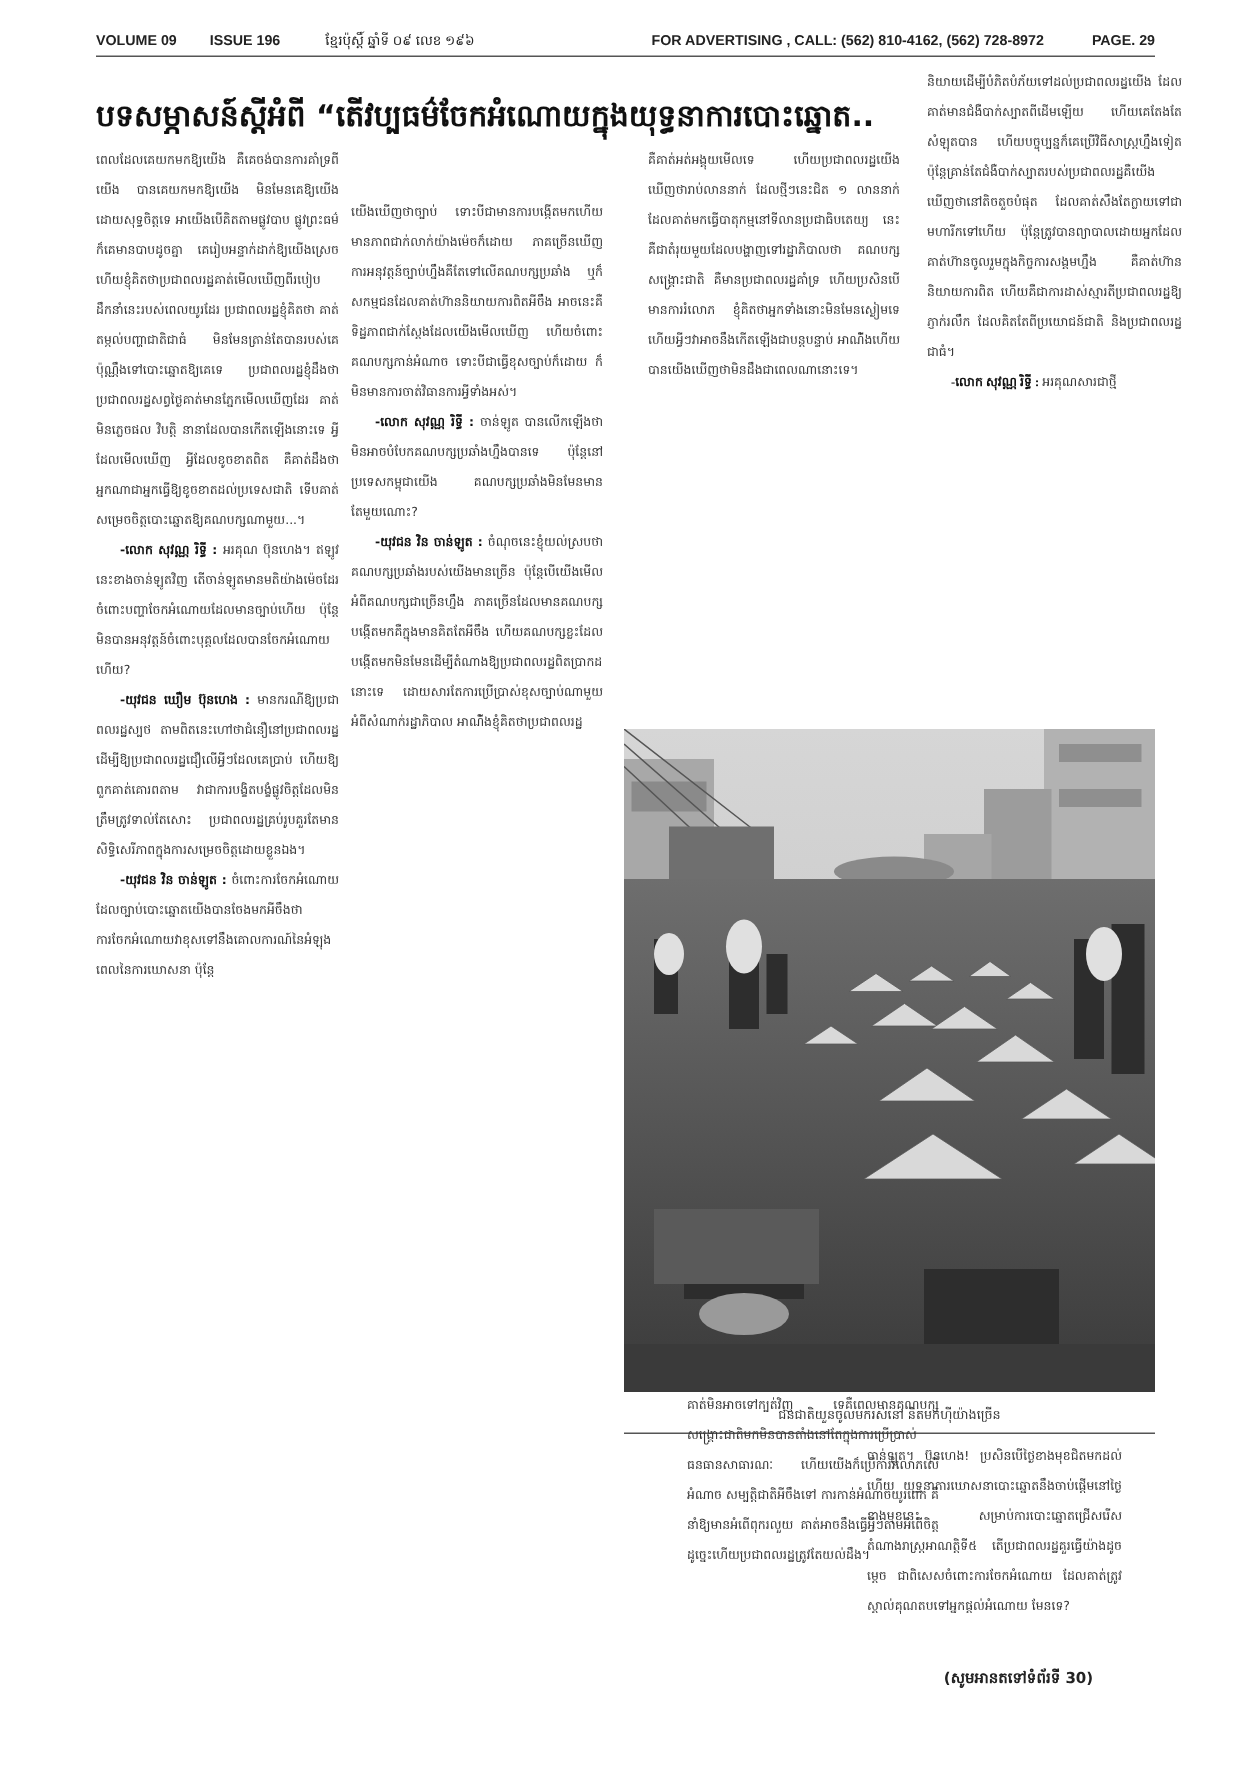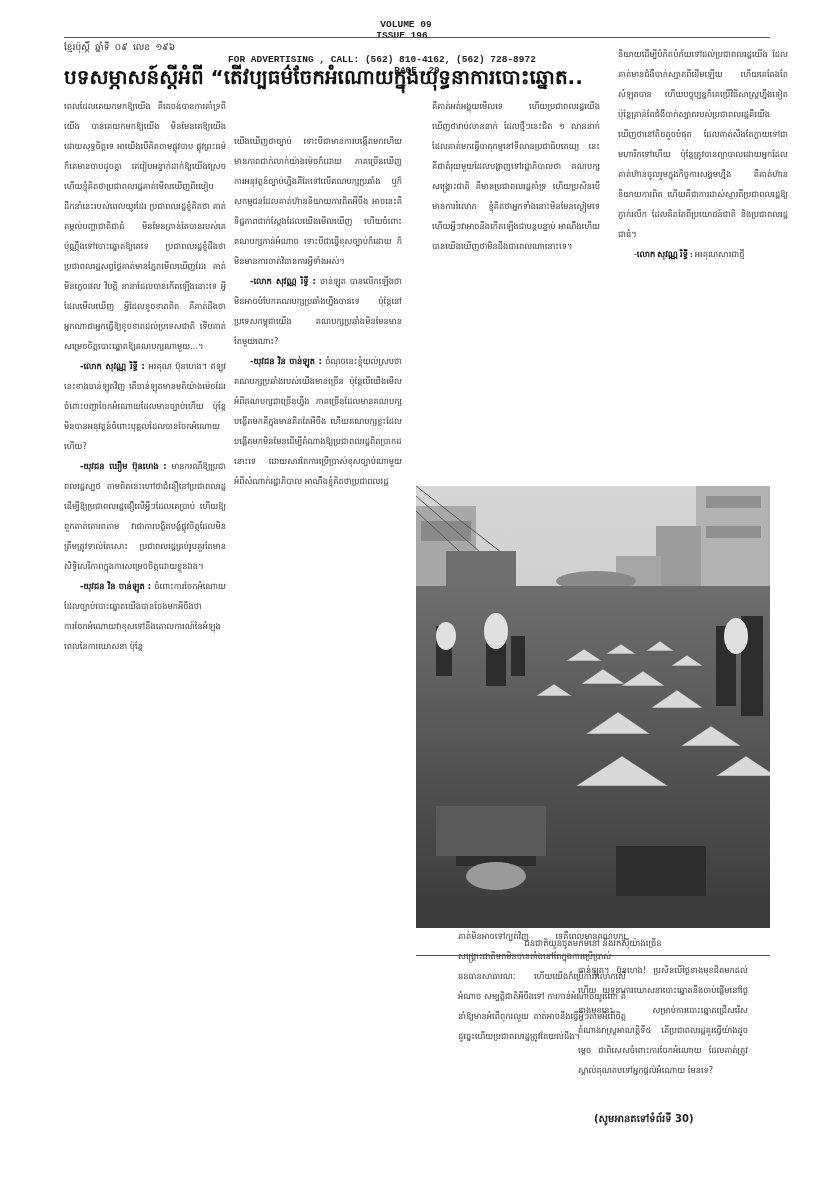--- a/index.html
+++ b/index.html
@@ -1,34 +1,34 @@
 <!DOCTYPE html>
 <html><head>
 <meta charset="utf-8">
 <style>
   html, body { margin: 0; padding: 0; background: #ffffff; }
   body { width: 823px; height: 1184px; position: relative; overflow: hidden; color: #222; font-family: "DejaVu Sans", sans-serif; }
-  .masthead { position: absolute; left: 64px; top: 19px; width: 706px; height: 16px; display: flex; align-items: center; font-family: Liberation Mono, monospace; font-weight: bold; font-size: 9.5px; color: #222; flex-direction: column; }
+  .masthead { position: absolute; left: 64px; top: 19px; width: 706px; height: 16px; display: flex; align-items: center; font-family: Liberation Sans, sans-serif; font-weight: bold; font-size: 9.5px; color: #222; }
   .masthead .vol { margin-right: 22px; }
   .masthead .issue { margin-right: 30px; }
   .masthead .khmer-date { font-weight: normal; font-size: 9px; margin-right: auto; }
-  .masthead .advert { margin-right: 70px; }
+  .masthead .advert { margin-right: 32px; }
   .rule-top { position: absolute; left: 64px; top: 37px; width: 706px; height: 1px; background: #555; }
   .headline { position: absolute; left: 64px; top: 42px; width: 520px; height: 44px; font-family: "DejaVu Sans", sans-serif; font-weight: bold; font-size: 20px; line-height: 44px; color: #111; white-space: nowrap; overflow: hidden; }
   .col { position: absolute; font-size: 8.3px; line-height: 20px; text-align: justify; color: #333; overflow: hidden; }
   .col p { margin: 0; text-indent: 16px; }
   .col p.cont { text-indent: 0; }
   .speaker { font-weight: bold; color: #111; }
   .col1 { left: 64px; top: 96px; width: 162px; height: 1060px; }
   .col2 { left: 234px; top: 91px; width: 168px; height: 1060px; margin-top: 40px; }
   .col3a { left: 432px; top: 96px; width: 168px; height: 378px; }
   .col4a { left: 618px; top: 45px; width: 170px; height: 430px; font-family: Liberation Serif, serif; }
   .col3b { left: 414px; top: 926px; width: 168px; height: 196px; margin-left: 44px; }
   .col4b { left: 578px; top: 960px; width: 170px; height: 140px; }
-  .continued { position: absolute; left: 594px; top: 1112px; width: 170px; font-weight: bold; font-size: 10px; color: #222; }
+  .continued { position: absolute; left: 594px; top: 1112px; width: 170px; text-align: center; font-weight: bold; font-size: 10px; color: #222; }
   .photo { position: absolute; left: 416px; top: 486px; width: 354px; height: 442px; overflow: hidden; background: #8c8c8c; }
   .photo svg { display: block; }
   .caption { position: absolute; left: 416px; top: 938px; width: 354px; text-align: center; font-size: 8.5px; color: #333; }
   .caption-rule { position: absolute; left: 416px; top: 955px; width: 354px; height: 1px; background: #555; }
 </style>
 </head>
 <body>
 
 <div class="masthead">
   <span class="vol">VOLUME 09</span>
@@ -110,21 +110,21 @@
     <g fill="#e0e0e0">
       <ellipse cx="30" cy="150" rx="10" ry="14"></ellipse>
       <ellipse cx="80" cy="145" rx="12" ry="18"></ellipse>
       <ellipse cx="320" cy="150" rx="12" ry="18"></ellipse>
     </g>
     <rect x="20" y="320" width="110" height="50" fill="#5a5a5a"></rect>
     <ellipse cx="80" cy="390" rx="30" ry="14" fill="#9a9a9a"></ellipse>
     <rect x="0" y="410" width="354" height="32" fill="#3a3a3a"></rect>
   </svg>
 </div>
-<div class="caption">ជនជាតិយួនចូតមកម់នៅ និងរកស៊ីយ៉ាងច្រើន</div>
+<div class="caption">ជនជាតិយួនចូលមករស់នៅ និតមកហ៊ីយ៉ាងច្រើន</div>
 <div class="caption-rule"></div>
 
 <div class="col col3b">
     <p class="cont"><span>គាត់មិនអាចទៅក្បត់វិញ ទេគឺពេលមានគណបក្សសង្គ្រោះជាតិមកមិនបានតាំងនៅតែក្នុងការប្រើប្រាស់ធនធានសាធារណៈ ហើយយើងក៏ប្រើការរំលោភលើអំណាច សម្បត្តិជាតិអីចឹងទៅ ការកាន់អំណាចយូរពេក គឺនាំឱ្យមានអំពើពុករលួយ គាត់អាចនឹងធ្វើអ្វីៗតាមអំពើចិត្ត ដូច្នេះហើយប្រជាពលរដ្ឋត្រូវតែយល់ដឹង។</span></p>
   </div>
 <div class="col col4b">
     <p class="cont"><span>ចាន់ឡូត។ ប៊ុនហេង! ប្រសិនបើថ្ងៃខាងមុខជិតមកដល់ហើយ យុទ្ធនាការឃោសនាបោះឆ្នោតនឹងចាប់ផ្តើមនៅថ្ងៃខាងមុខនេះ សម្រាប់ការបោះឆ្នោតជ្រើសរើសតំណាងរាស្ត្រអាណត្តិទី៥ តើប្រជាពលរដ្ឋគួរធ្វើយ៉ាងដូចម្តេច ជាពិសេសចំពោះការចែកអំណោយ ដែលគាត់ត្រូវស្គាល់គុណតបទៅអ្នកផ្តល់អំណោយ មែនទេ?</span></p>
   </div>
 <div class="continued">(សូមអានតទៅទំព័រទី 30)</div>
 

